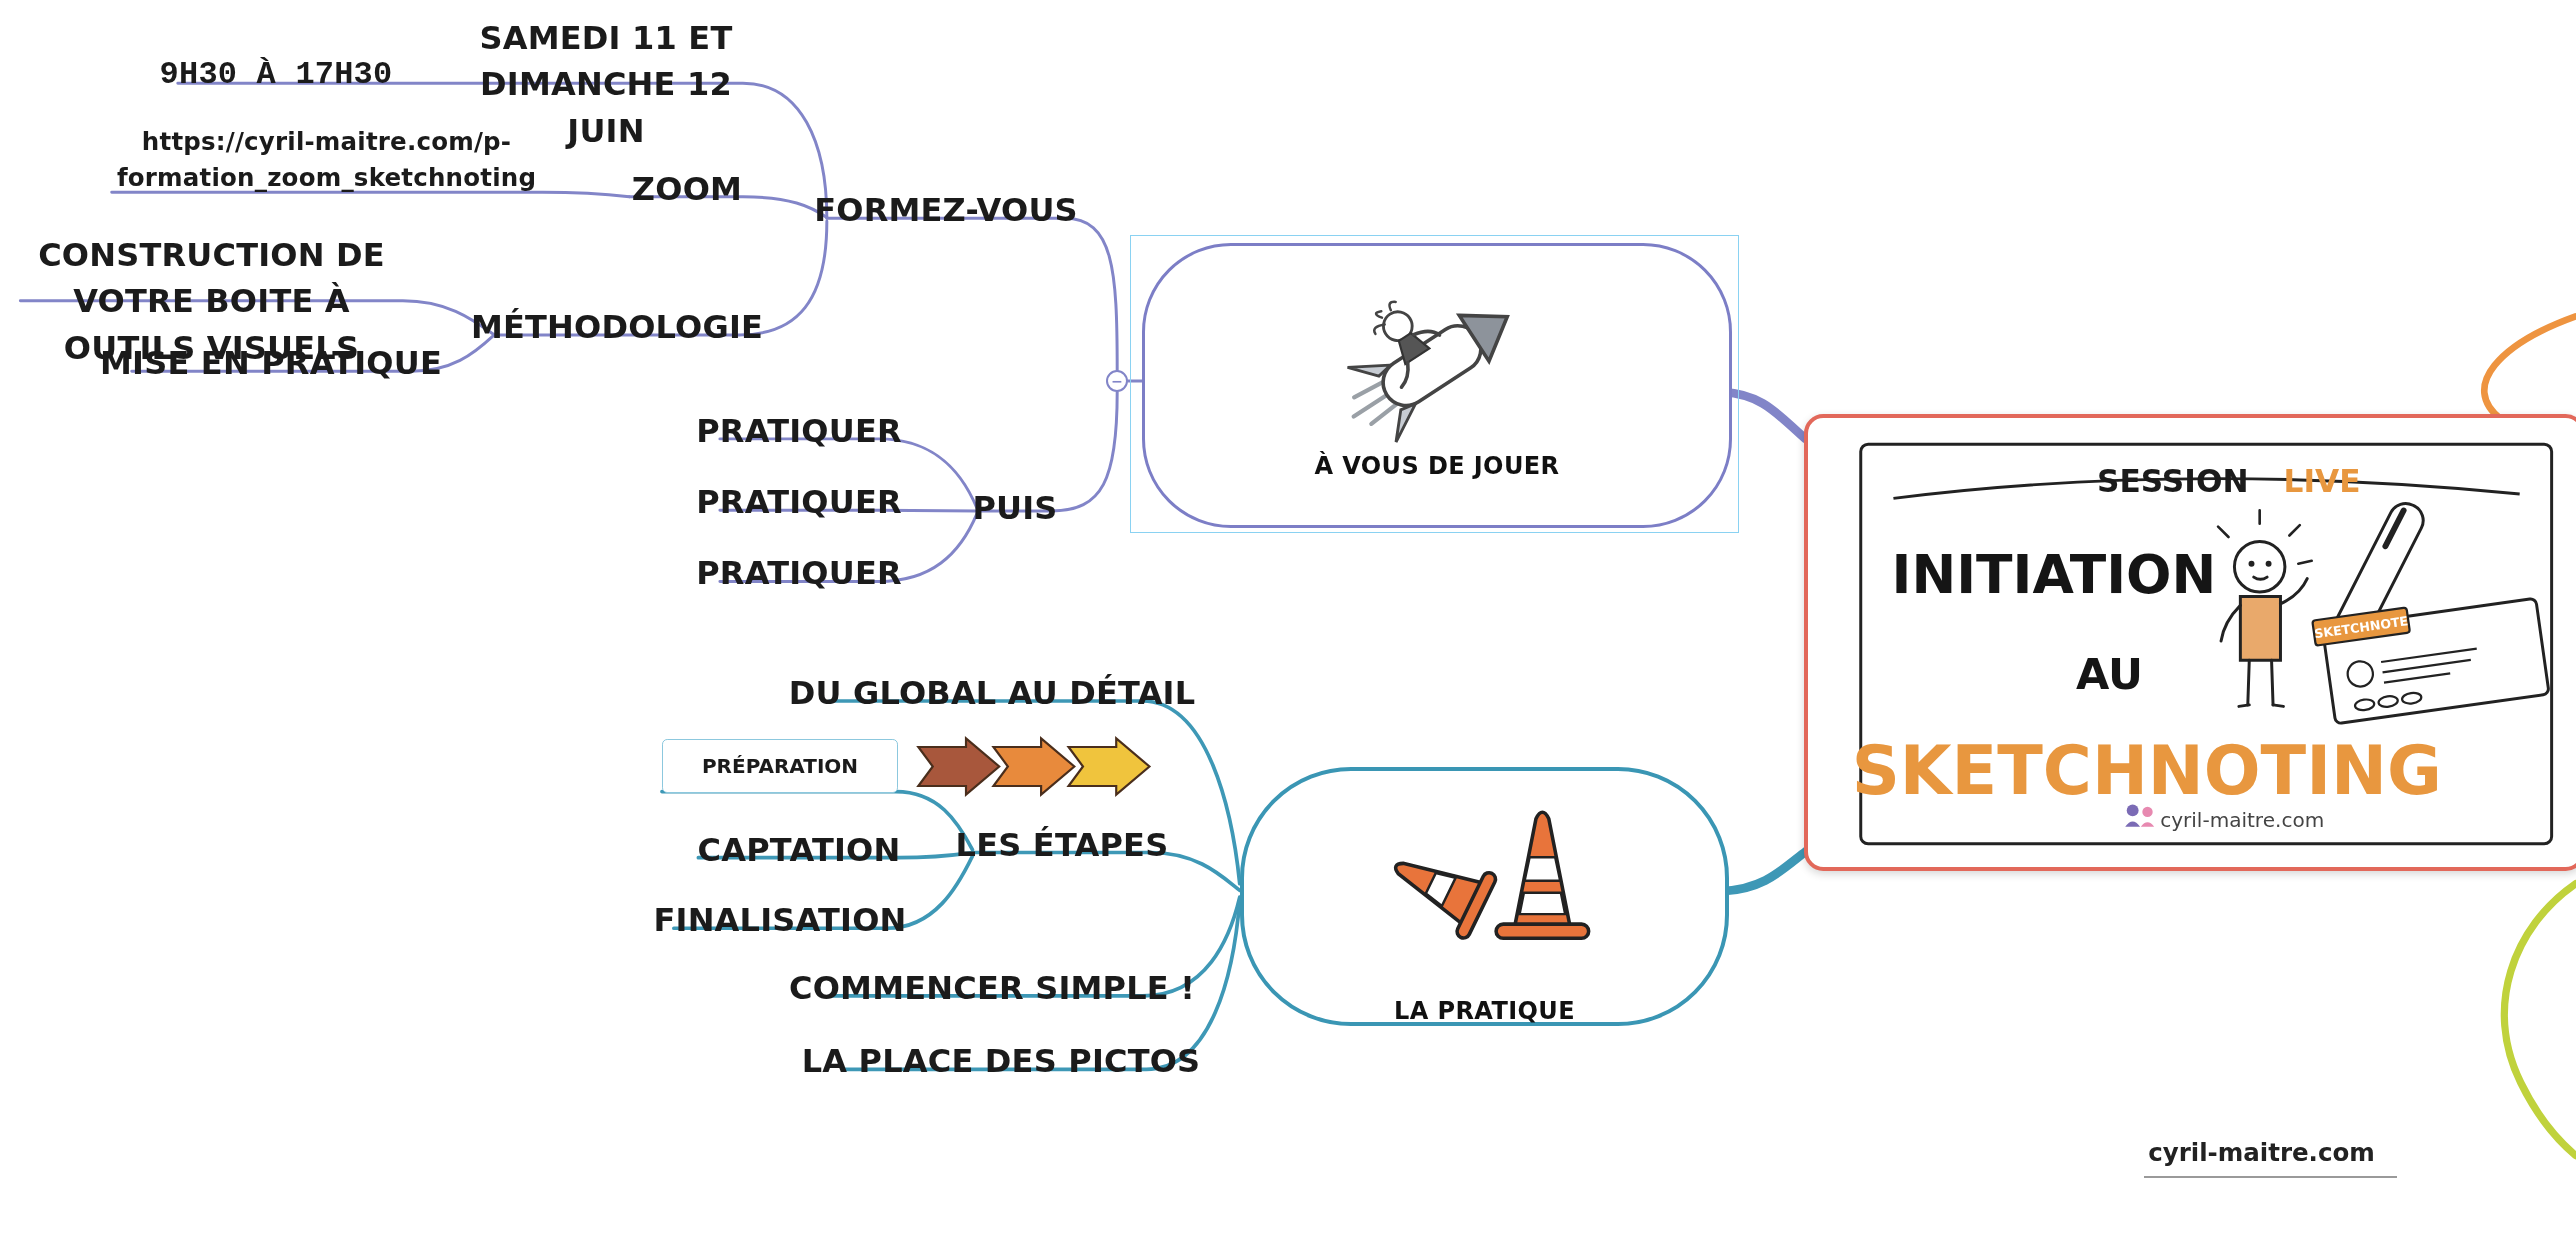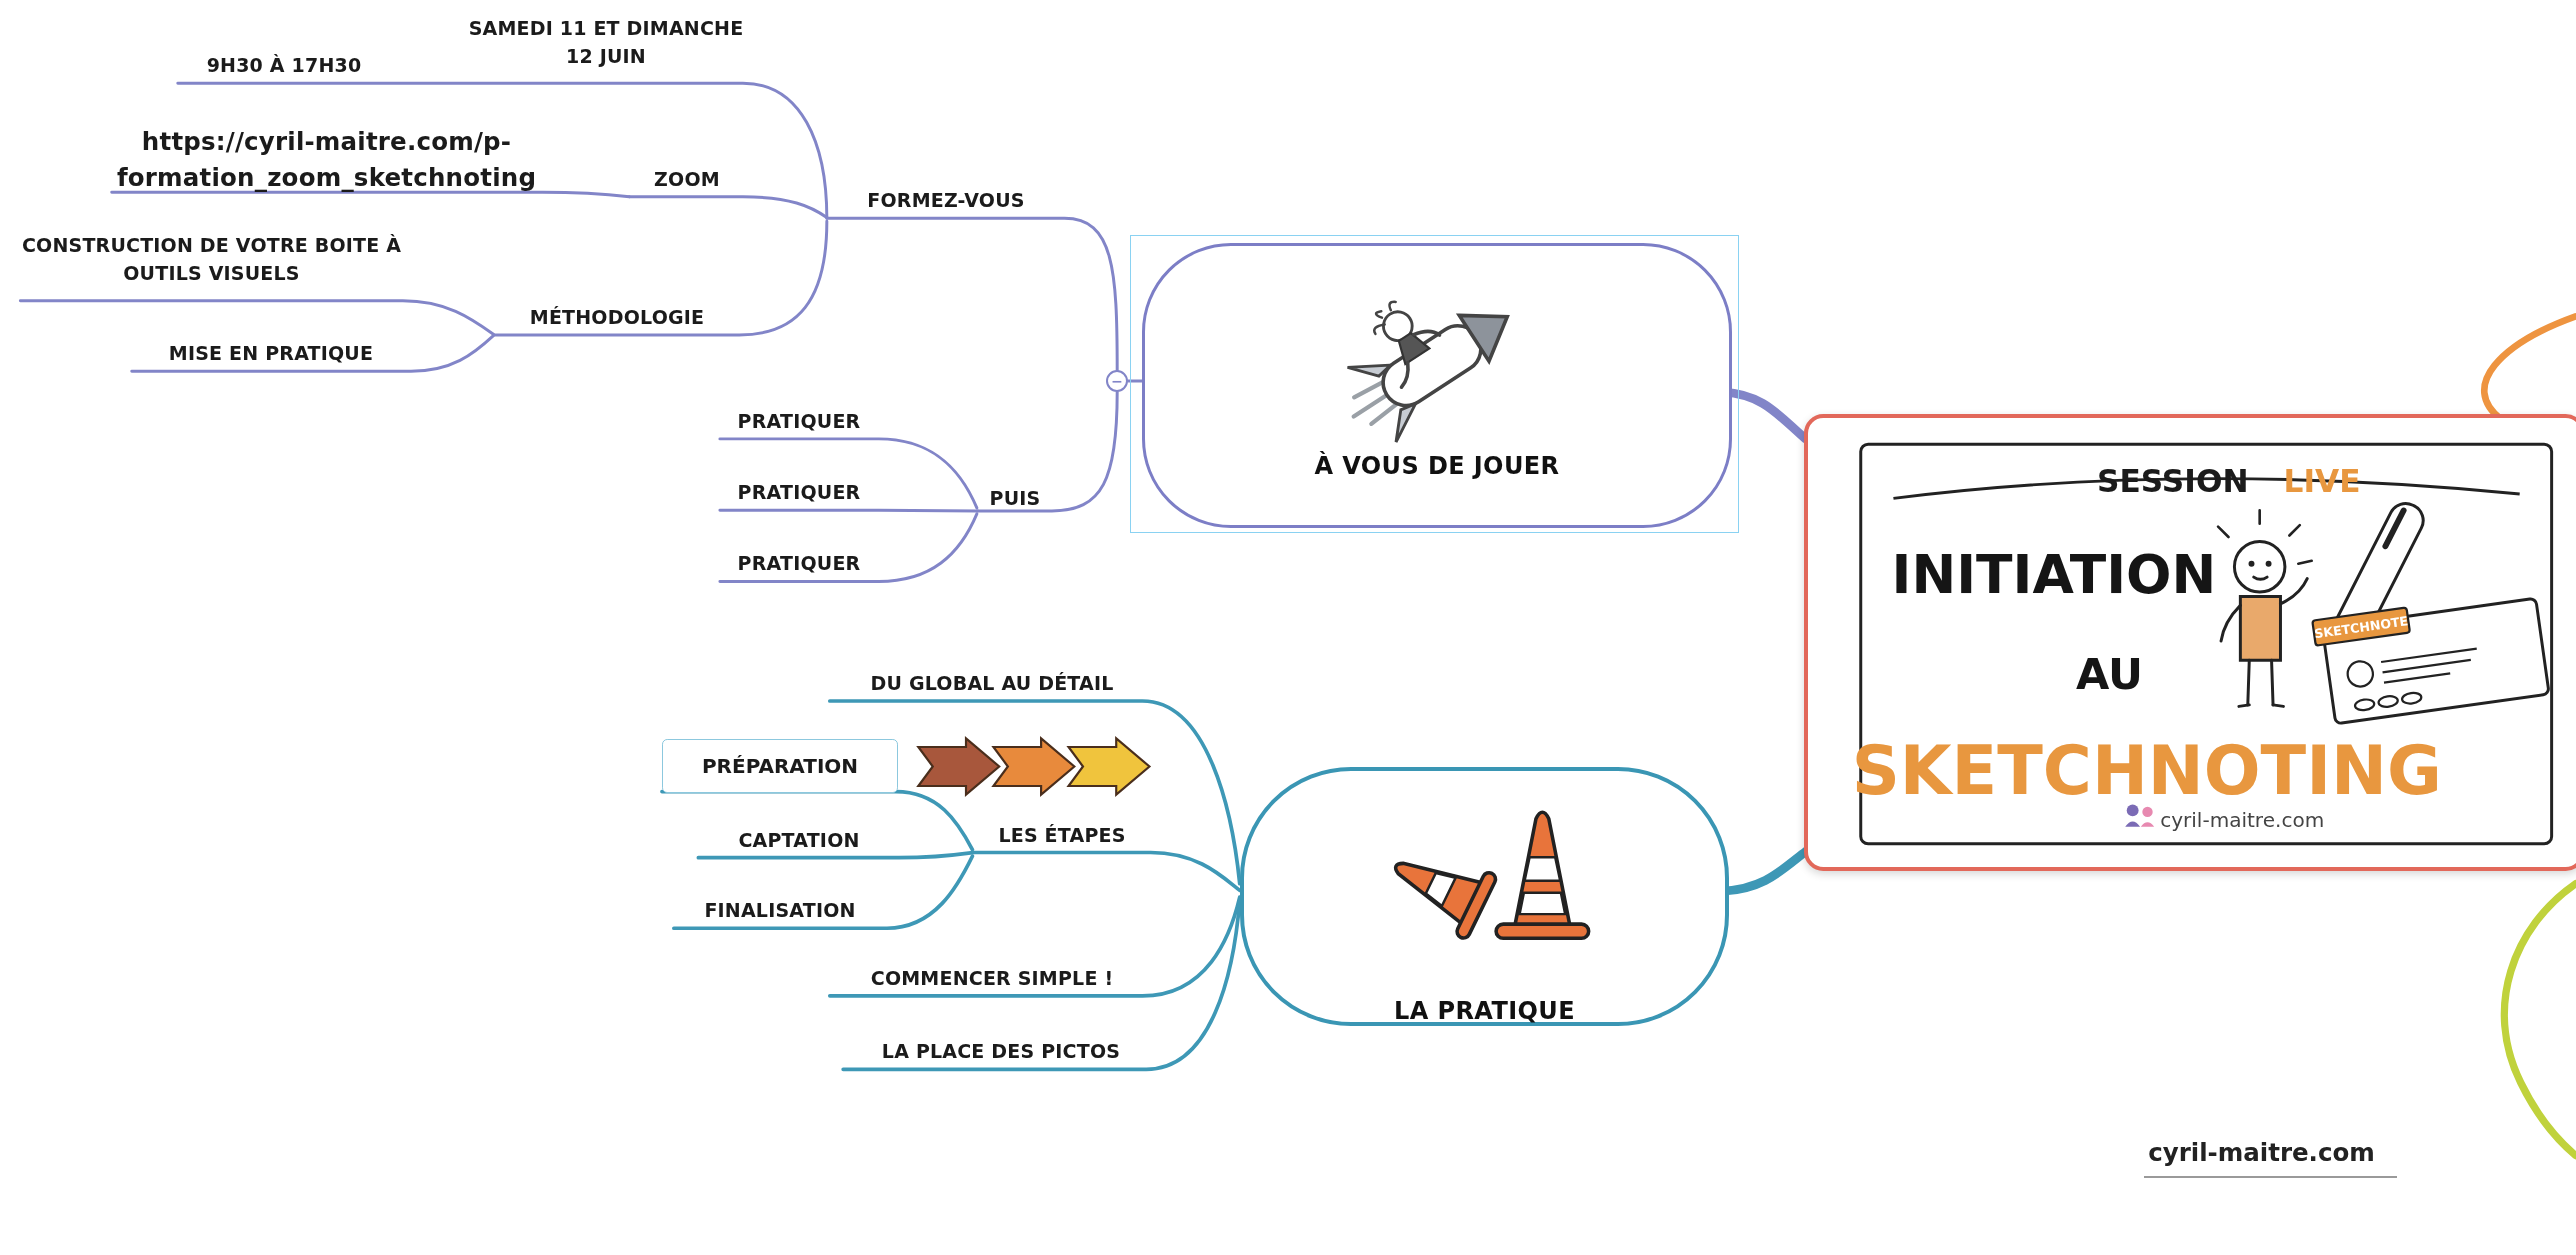--- a/index.html
+++ b/index.html
@@ -1,20 +1,20 @@
 <!DOCTYPE html>
 <html style="font-size:12px"><head>
 <meta charset="utf-8">
 <style>
   html,body{margin:0;padding:0;background:#fff;}
   #stage{position:relative;width:2576px;height:1255px;overflow:hidden;background:#fff;
          font-family:"DejaVu Sans","Liberation Sans",sans-serif;color:#1b1b1b;}
   #wires{position:absolute;left:0;top:0;z-index:1;}
   .node-label{position:absolute;z-index:3;font-weight:bold;color:#1b1b1b;text-align:center;
-              line-height:1.45;letter-spacing:0.2px;font-size:19px;white-space:nowrap;}
+              line-height:1.45;letter-spacing:0.2px;font-size:32px;white-space:nowrap;}
   .node-label.wrap{white-space:normal;}
   .ctr{transform:translateX(-50%);}
   .topic{position:absolute;z-index:2;background:#fff;}
   .topic .topic-title{position:absolute;left:0;right:0;text-align:center;font-weight:bold;
                       font-size:24px;letter-spacing:0.4px;color:#111;}
   .topic svg{position:absolute;}
   #sel-rect{position:absolute;z-index:2;border:1.5px solid #8AD2F2;background:transparent;}
   #prep-box{position:absolute;z-index:3;background:#fff;border:1.5px solid #8CC8DE;border-radius:5.2px;
             display:flex;align-items:center;justify-content:center;font-weight:bold;font-size:20px;}
   #collapse-btn{position:absolute;z-index:4;width:22px;height:22px;border:2.2px solid #8285C8;border-radius:50%;
@@ -56,21 +56,21 @@
       <path d="M 891 1066 L 1206 1066 C 1263 1066 1289 1106 1309 1144"></path>
       <path d="M 940 1155 L 1210 1155 C 1259 1155 1288 1151 1310 1148"></path>
       <path d="M 907 1250 L 1194 1250 C 1258 1250 1289 1194 1309 1153"></path>
     </g>
     <path d="M 2320 1200 C 2376 1197 2399 1171 2432 1146" stroke="#3E98B6" stroke-width="12" fill="none" stroke-linecap="round"></path>
     <path d="M 3468 426 C 3368 462 3310 520 3368 565 C 3396 587 3434 597 3468 601" stroke="#EE9440" stroke-width="9" fill="none" stroke-linecap="round"></path>
     <path d="M 3468 1190 C 3384 1248 3344 1356 3394 1458 C 3416 1503 3442 1534 3468 1556" stroke="#C0D23C" stroke-width="10" fill="none" stroke-linecap="round"></path>
   </svg>
 
   <div class="node-label wrap" style="left:461px;top:15px;width:290px;">SAMEDI 11 ET DIMANCHE 12 JUIN</div>
-  <div class="node-label ctr" style="left:284px;top:52px;">9H30 À 17H30</div>
+  <div class="node-label ctr" style="left:276px;top:52px;font-family:Liberation Mono, monospace;">9H30 À 17H30</div>
   <div class="node-label wrap" style="left:115px;top:124px;width:423px;font-size:24.5px;">https://cyril-maitre.com/p-formation_zoom_sketchnoting</div>
   <div class="node-label ctr" style="left:687px;top:166px;">ZOOM</div>
   <div class="node-label ctr" style="left:946px;top:187px;text-align:center;">FORMEZ-VOUS</div>
   <div class="node-label wrap" style="left:11px;top:232px;width:401px;">CONSTRUCTION DE VOTRE BOITE À OUTILS VISUELS</div>
   <div class="node-label ctr" style="left:617px;top:304px;">MÉTHODOLOGIE</div>
   <div class="node-label ctr" style="left:271px;top:340px;">MISE EN PRATIQUE</div>
   <div class="node-label ctr" style="left:799px;top:408px;">PRATIQUER</div>
   <div class="node-label ctr" style="left:799px;top:479px;">PRATIQUER</div>
   <div class="node-label ctr" style="left:799px;top:550px;">PRATIQUER</div>
   <div class="node-label ctr" style="left:1015px;top:485px;">PUIS</div>

